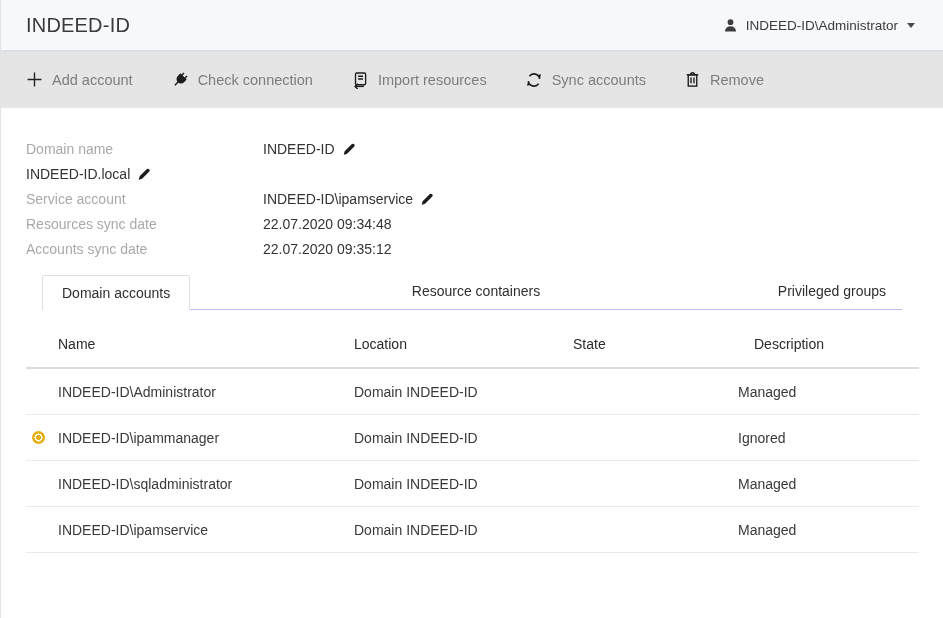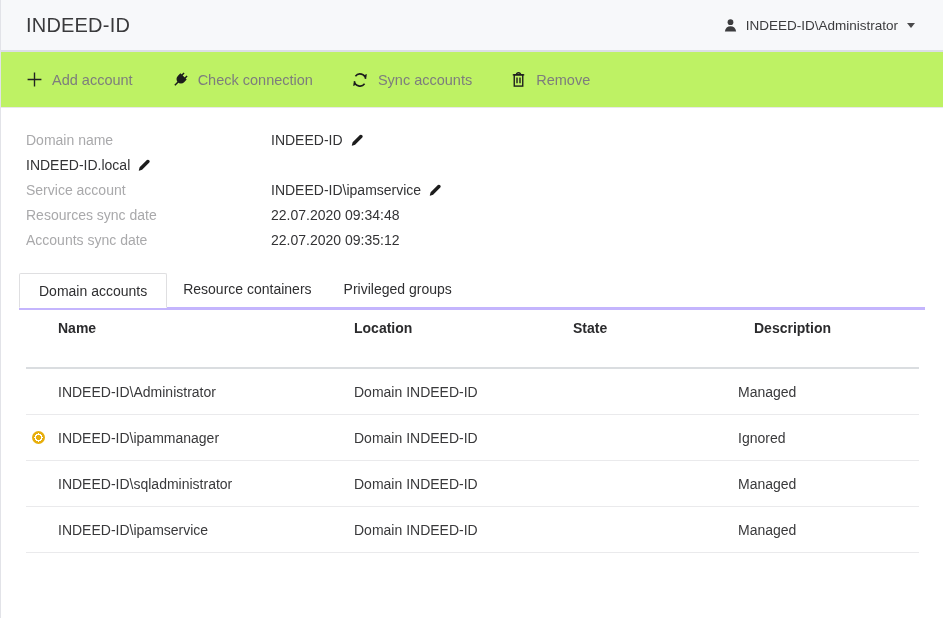--- a/index.html
+++ b/index.html
@@ -16,53 +16,53 @@
     display:flex; align-items:center; justify-content:space-between;
     padding:0 28px 0 25px;
   }
   .page-title { font-size:20px; font-weight:400; color:#3a3a3c; letter-spacing:.2px; }
   .user-menu { display:flex; align-items:center; gap:7px; cursor:pointer; color:#3c3c3e; font-size:13.5px; }
   .user-menu svg { display:block; }
   .caret { width:0; height:0; border-left:4.5px solid transparent; border-right:4.5px solid transparent; border-top:5px solid #4a4a4c; margin-left:2px; }
 
   
   .toolbar {
-    height:56px; background:#bef264; border-bottom:1px solid #e8e8e8;
+    height:56px; background:#e5e5e5; border-bottom:1px solid #e8e8e8;
     display:flex; align-items:center; padding:0 25px; gap:38px;
   }
   .tool-btn { display:flex; align-items:center; gap:9px; cursor:pointer; background:none; border:none; font:inherit; }
   .tool-btn .lbl { color:#7d7d7d; font-size:14.5px; white-space:nowrap; }
   .tool-btn svg { display:block; }
 
   
   .details { padding:24px 25px 0; }
-  .detail-row { display:flex; align-items:flex-start; height:25px;gap:8px; }
+  .detail-row { display:flex; align-items:flex-end; height:25px; }
   .detail-label { width:237px; color:#a9a9ab; font-size:14px; }
   .detail-value { color:#333335; font-size:14px; display:flex; align-items:center; gap:7px; }
   .edit-btn { background:none; border:none; padding:0; cursor:pointer; line-height:0; }
 
   
   .tabs {
-    margin:17px 18px 0; display:flex; align-items:flex-end;
-    border-bottom:3px solid #c4b5fd; height:36px; position:relative;
+    margin:17px 41px 0; display:flex; align-items:flex-end;
+    border-bottom:1px solid #c4b5fd; height:36px; position:relative;justify-content:space-between;
   }
   .tab {
     height:35px; line-height:34px; padding:0 16px; color:#2f2f31;
     cursor:pointer; white-space:nowrap; font-size:14px;
   }
   .tab.active {
     background:#fff; border:1px solid #dfdfe1; border-bottom:1px solid #fff;
     margin-bottom:-1px; border-radius:2px 2px 0 0; padding:0 19px;
   }
 
   
   .table { margin:0 25px; width:893px; }
   .thead {
-    display:flex; align-items:flex-start; height:59px; padding-top:10px;
-    border-bottom:2px solid #dadde0; font-weight:bold; color:#2b2b2d;
+    display:flex; align-items:center; height:59px; padding-top:10px;
+    border-bottom:2px solid #dadde0; font-weight:normal; color:#2b2b2d;
   }
   .trow {
     display:flex; align-items:center; height:46px; position:relative;
     border-bottom:1px solid #eaeaec; cursor:pointer;
   }
   .c-name { width:328px; padding-left:32px; }
   .c-loc  { width:219px; }
   .c-desc { width:165px; }
   .c-state{ flex:1; }
   .cell { overflow:hidden; white-space:nowrap; color:#39393b; font-size:14px; }
@@ -111,20 +111,31 @@
           <g transform="rotate(45 8 8)" stroke="#1d1d1d" fill="none" stroke-width="1.3">
             <path d="M6.1 1v3.2M9.9 1v3.2"></path>
             <path d="M4.7 4.2h6.6v2.6a3.3 3.3 0 01-3.3 3.3 3.3 3.3 0 01-3.3-3.3z" fill="#1d1d1d"></path>
             <path d="M8 10.1v4.4"></path>
           </g>
         </svg>
       </span>
       <span class="lbl">Check connection</span>
     </button>
 
+    <button class="tool-btn">
+      <span>
+        <svg width="18" height="18" viewBox="0 0 16 16" fill="none" stroke="#1d1d1d" stroke-width="1.2">
+          <rect x="4" y="1.8" width="9" height="10.4" rx="1"></rect>
+          <path d="M6.3 4.7h4.4M6.3 7.1h4.4"></path>
+          <path d="M11.5 13.7H3.6"></path>
+          <path d="M6 11.4l-2.4 2.3L6 16"></path>
+        </svg>
+      </span>
+      <span class="lbl">Import resources</span>
+    </button>
 
     <button class="tool-btn">
       <span>
         <svg width="18" height="18" viewBox="0 0 16 16">
           <path d="M13 7A5.1 5.1 0 003.9 4.6" fill="none" stroke="#1d1d1d" stroke-width="1.4"></path>
           <path d="M14.1 2.6l-.5 3.4-2.8-2z" fill="#1d1d1d"></path>
           <path d="M3 9a5.1 5.1 0 009.1 2.4" fill="none" stroke="#1d1d1d" stroke-width="1.4"></path>
           <path d="M1.9 13.4l.5-3.4 2.8 2z" fill="#1d1d1d"></path>
         </svg>
       </span>

